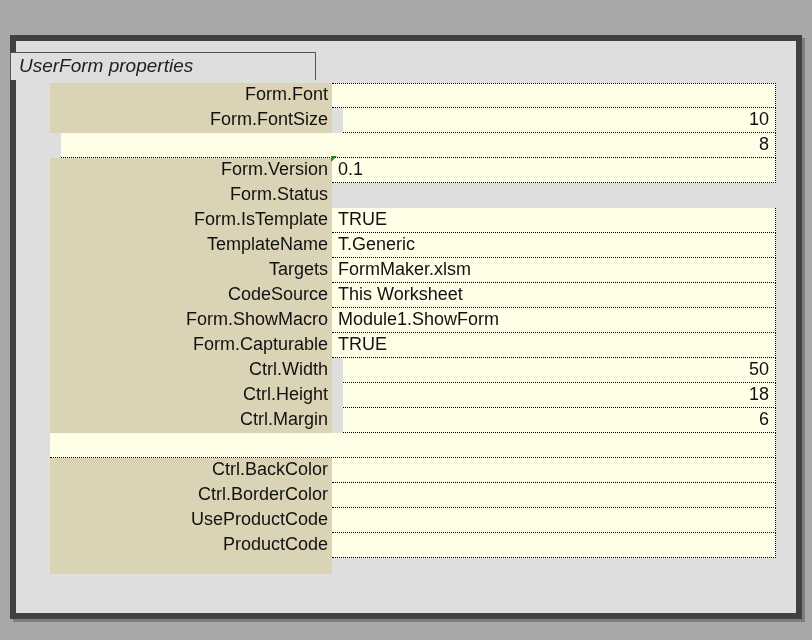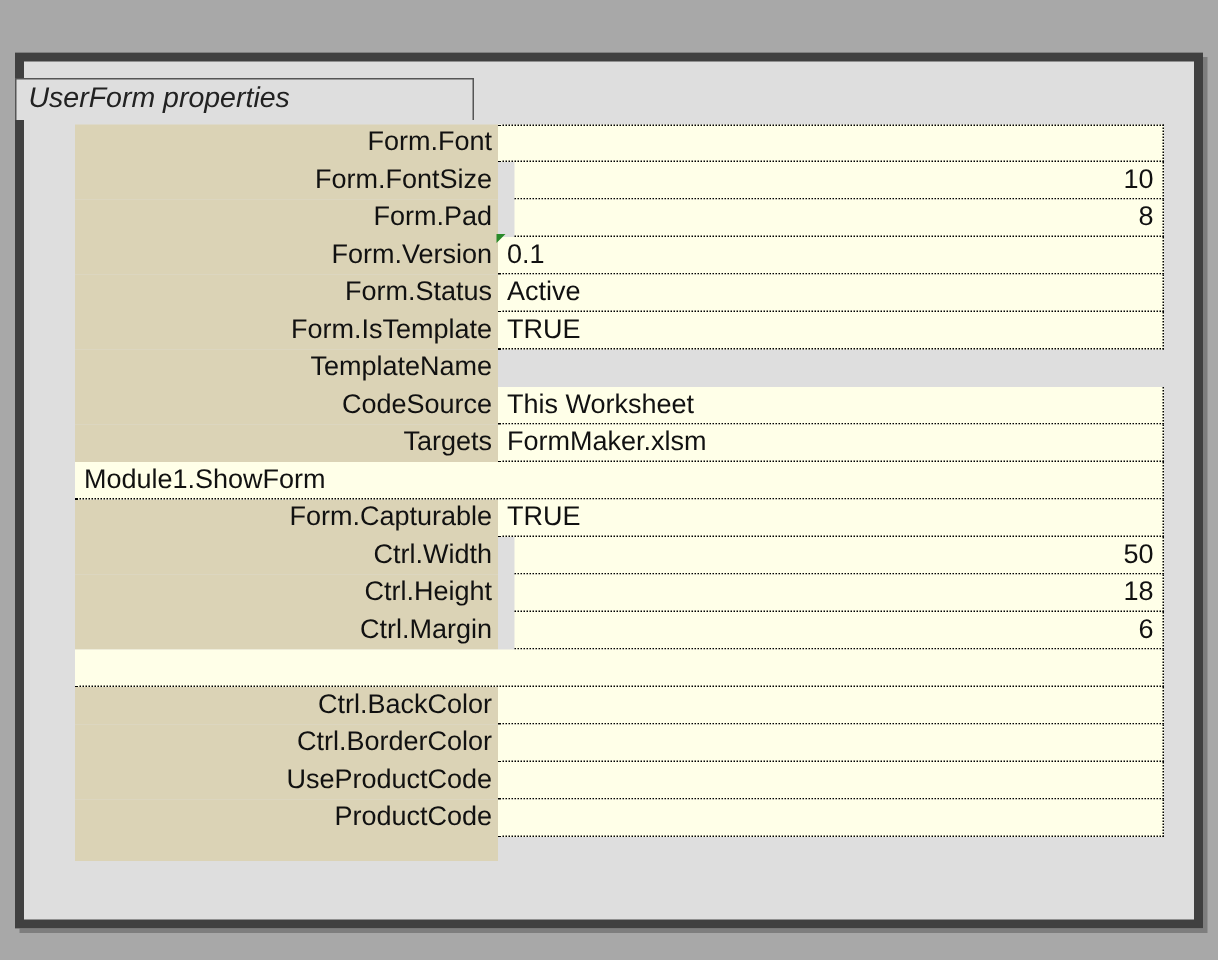--- a/index.html
+++ b/index.html
@@ -102,47 +102,47 @@
     <div class="table" id="prop-table">
         <div class="row">
           <div class="label">Form.Font</div>
           <div class="value"><span></span></div>
         </div>
         <div class="row">
           <div class="label">Form.FontSize</div>
           <div class="value num"><span>10</span></div>
         </div>
         <div class="row">
-          <div class="label">Form.Pad</div>
           <div class="value num"><span>8</span></div>
         </div>
         <div class="row">
           <div class="label">Form.Version</div>
           <div class="value"><span class="tick"></span><span>0.1</span></div>
         </div>
         <div class="row">
           <div class="label">Form.Status</div>
-          <div class="value"><span>Active</span></div>
         </div>
         <div class="row">
           <div class="label">Form.IsTemplate</div>
           <div class="value"><span>TRUE</span></div>
         </div>
         <div class="row">
           <div class="label">TemplateName</div>
+          <div class="value"><span>T.Generic</span></div>
+        </div>
+        <div class="row">
+          <div class="label">Targets</div>
+          <div class="value"><span>FormMaker.xlsm</span></div>
         </div>
         <div class="row">
           <div class="label">CodeSource</div>
           <div class="value"><span>This Worksheet</span></div>
         </div>
         <div class="row">
-          <div class="label">Targets</div>
-          <div class="value"><span>FormMaker.xlsm</span></div>
-        </div>
-        <div class="row">
+          <div class="label">Form.ShowMacro</div>
           <div class="value"><span>Module1.ShowForm</span></div>
         </div>
         <div class="row">
           <div class="label">Form.Capturable</div>
           <div class="value"><span>TRUE</span></div>
         </div>
         <div class="row">
           <div class="label">Ctrl.Width</div>
           <div class="value num"><span>50</span></div>
         </div>

